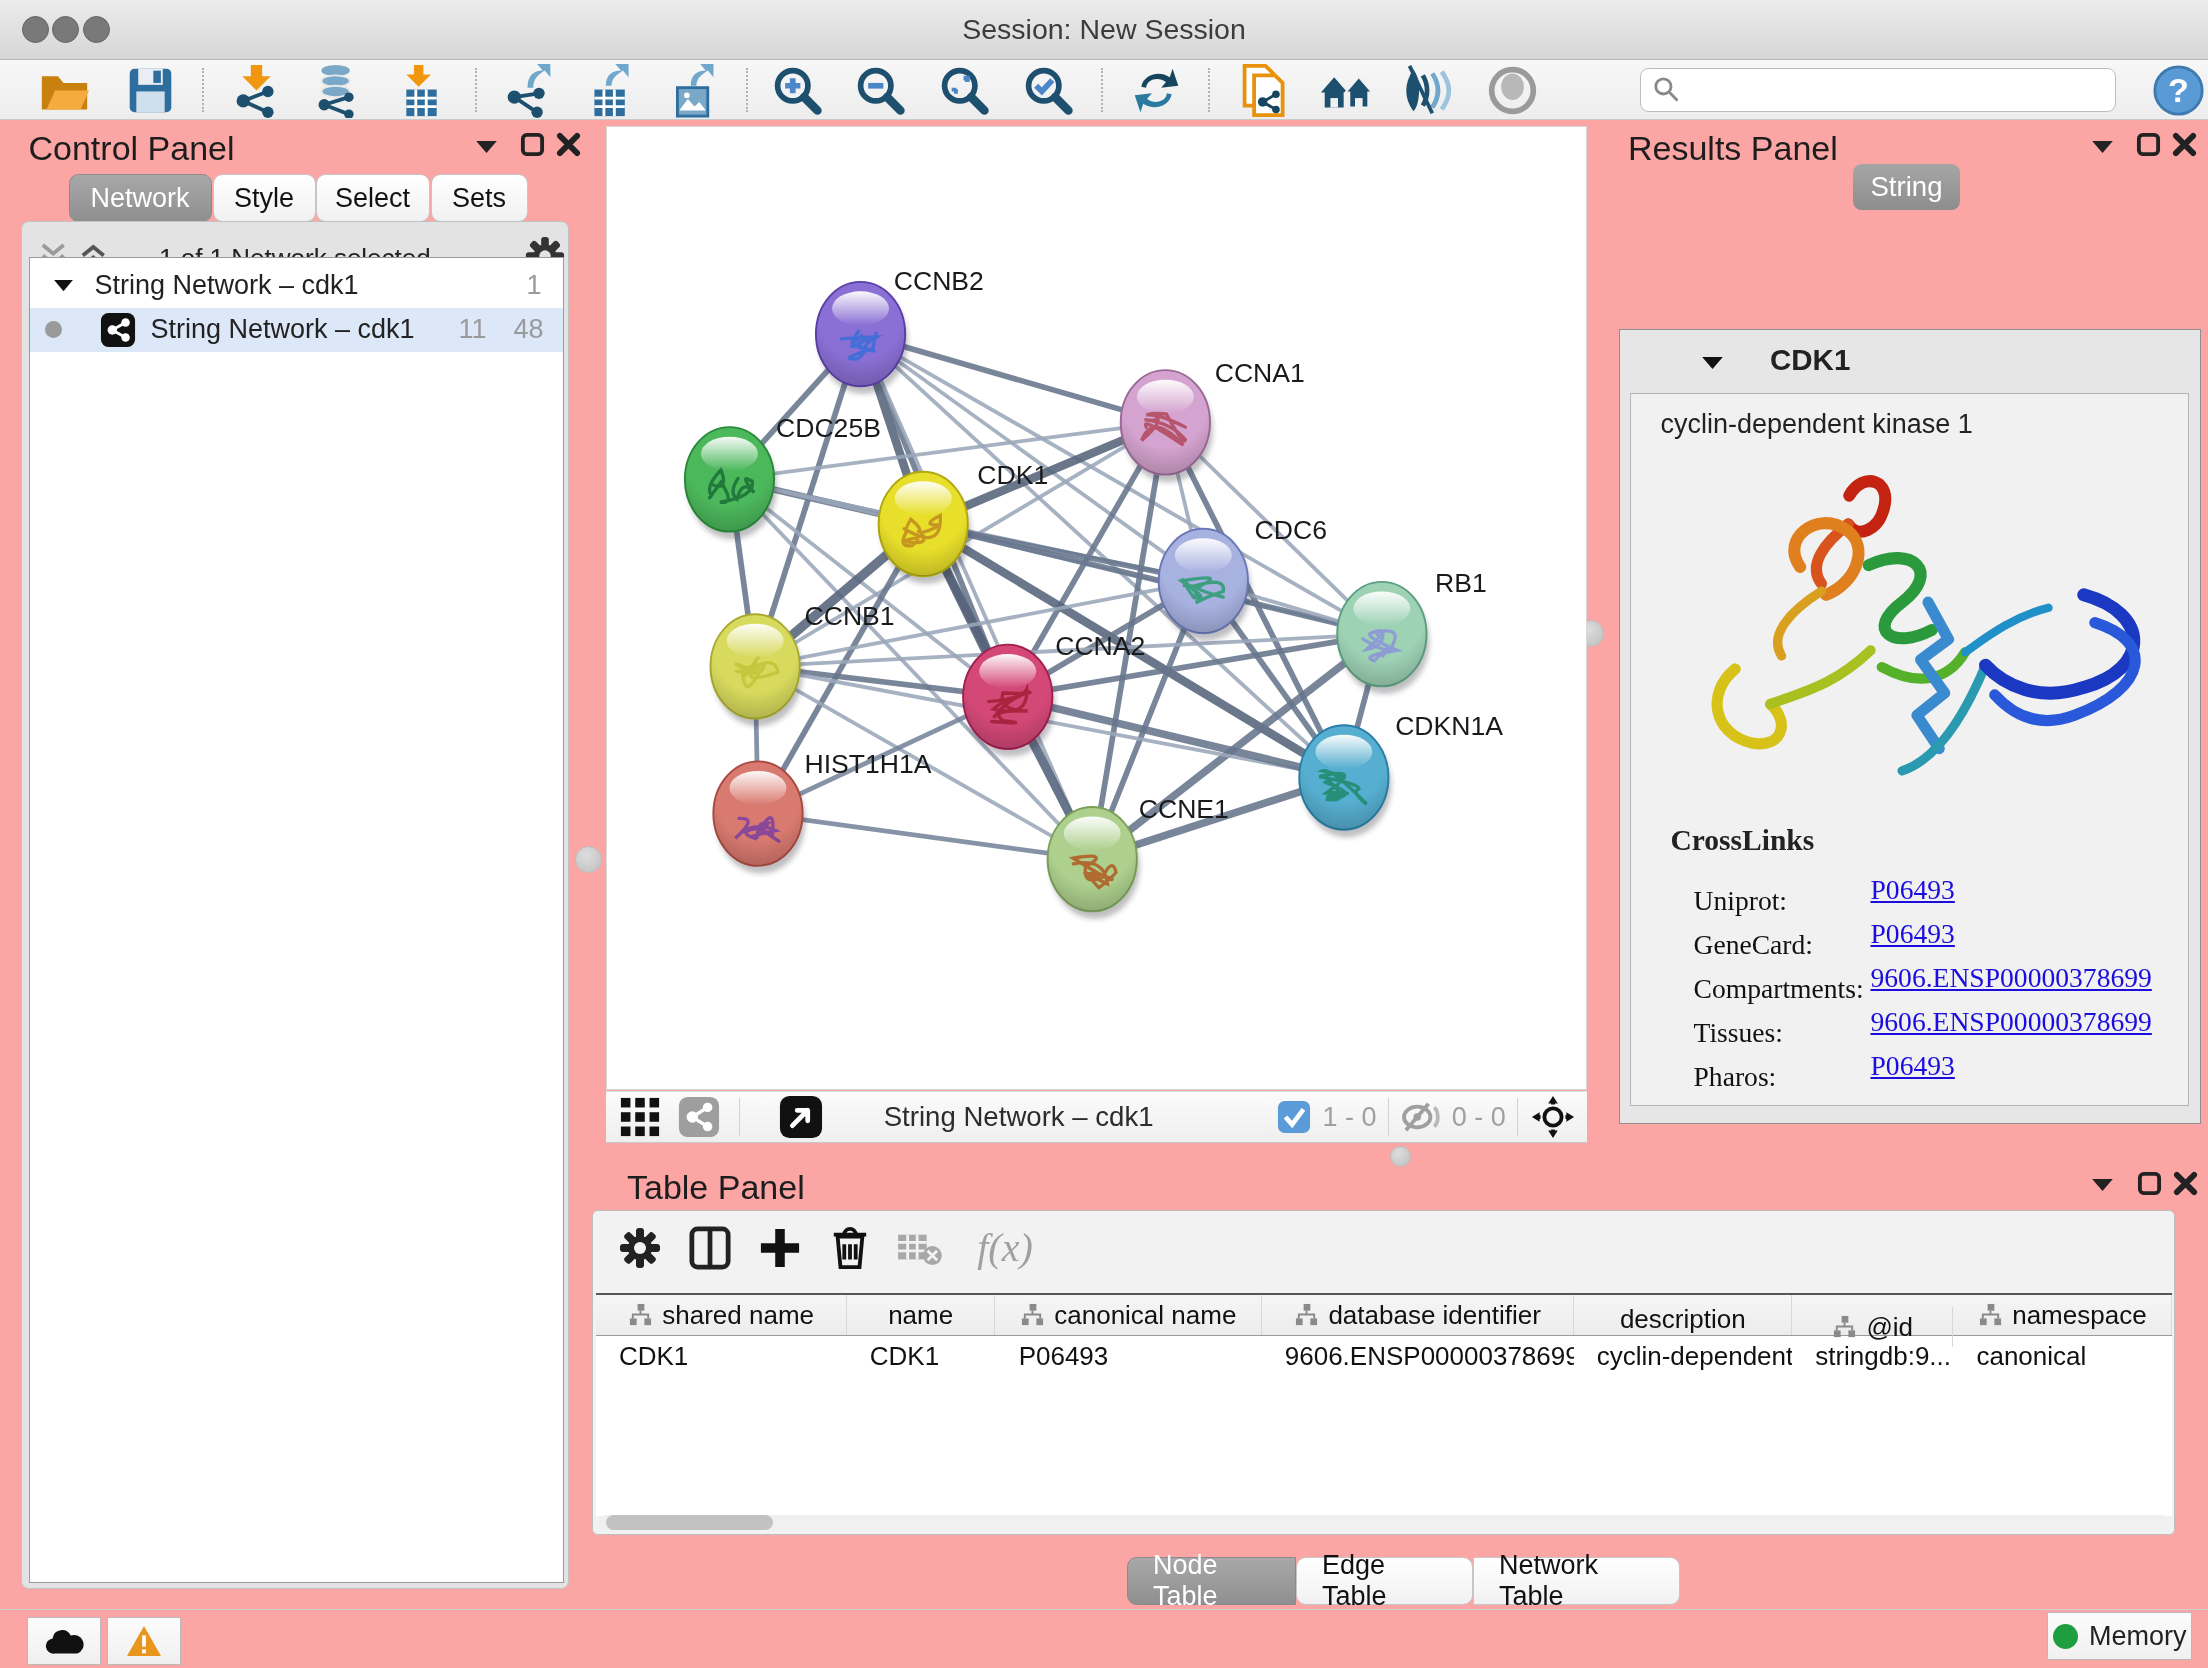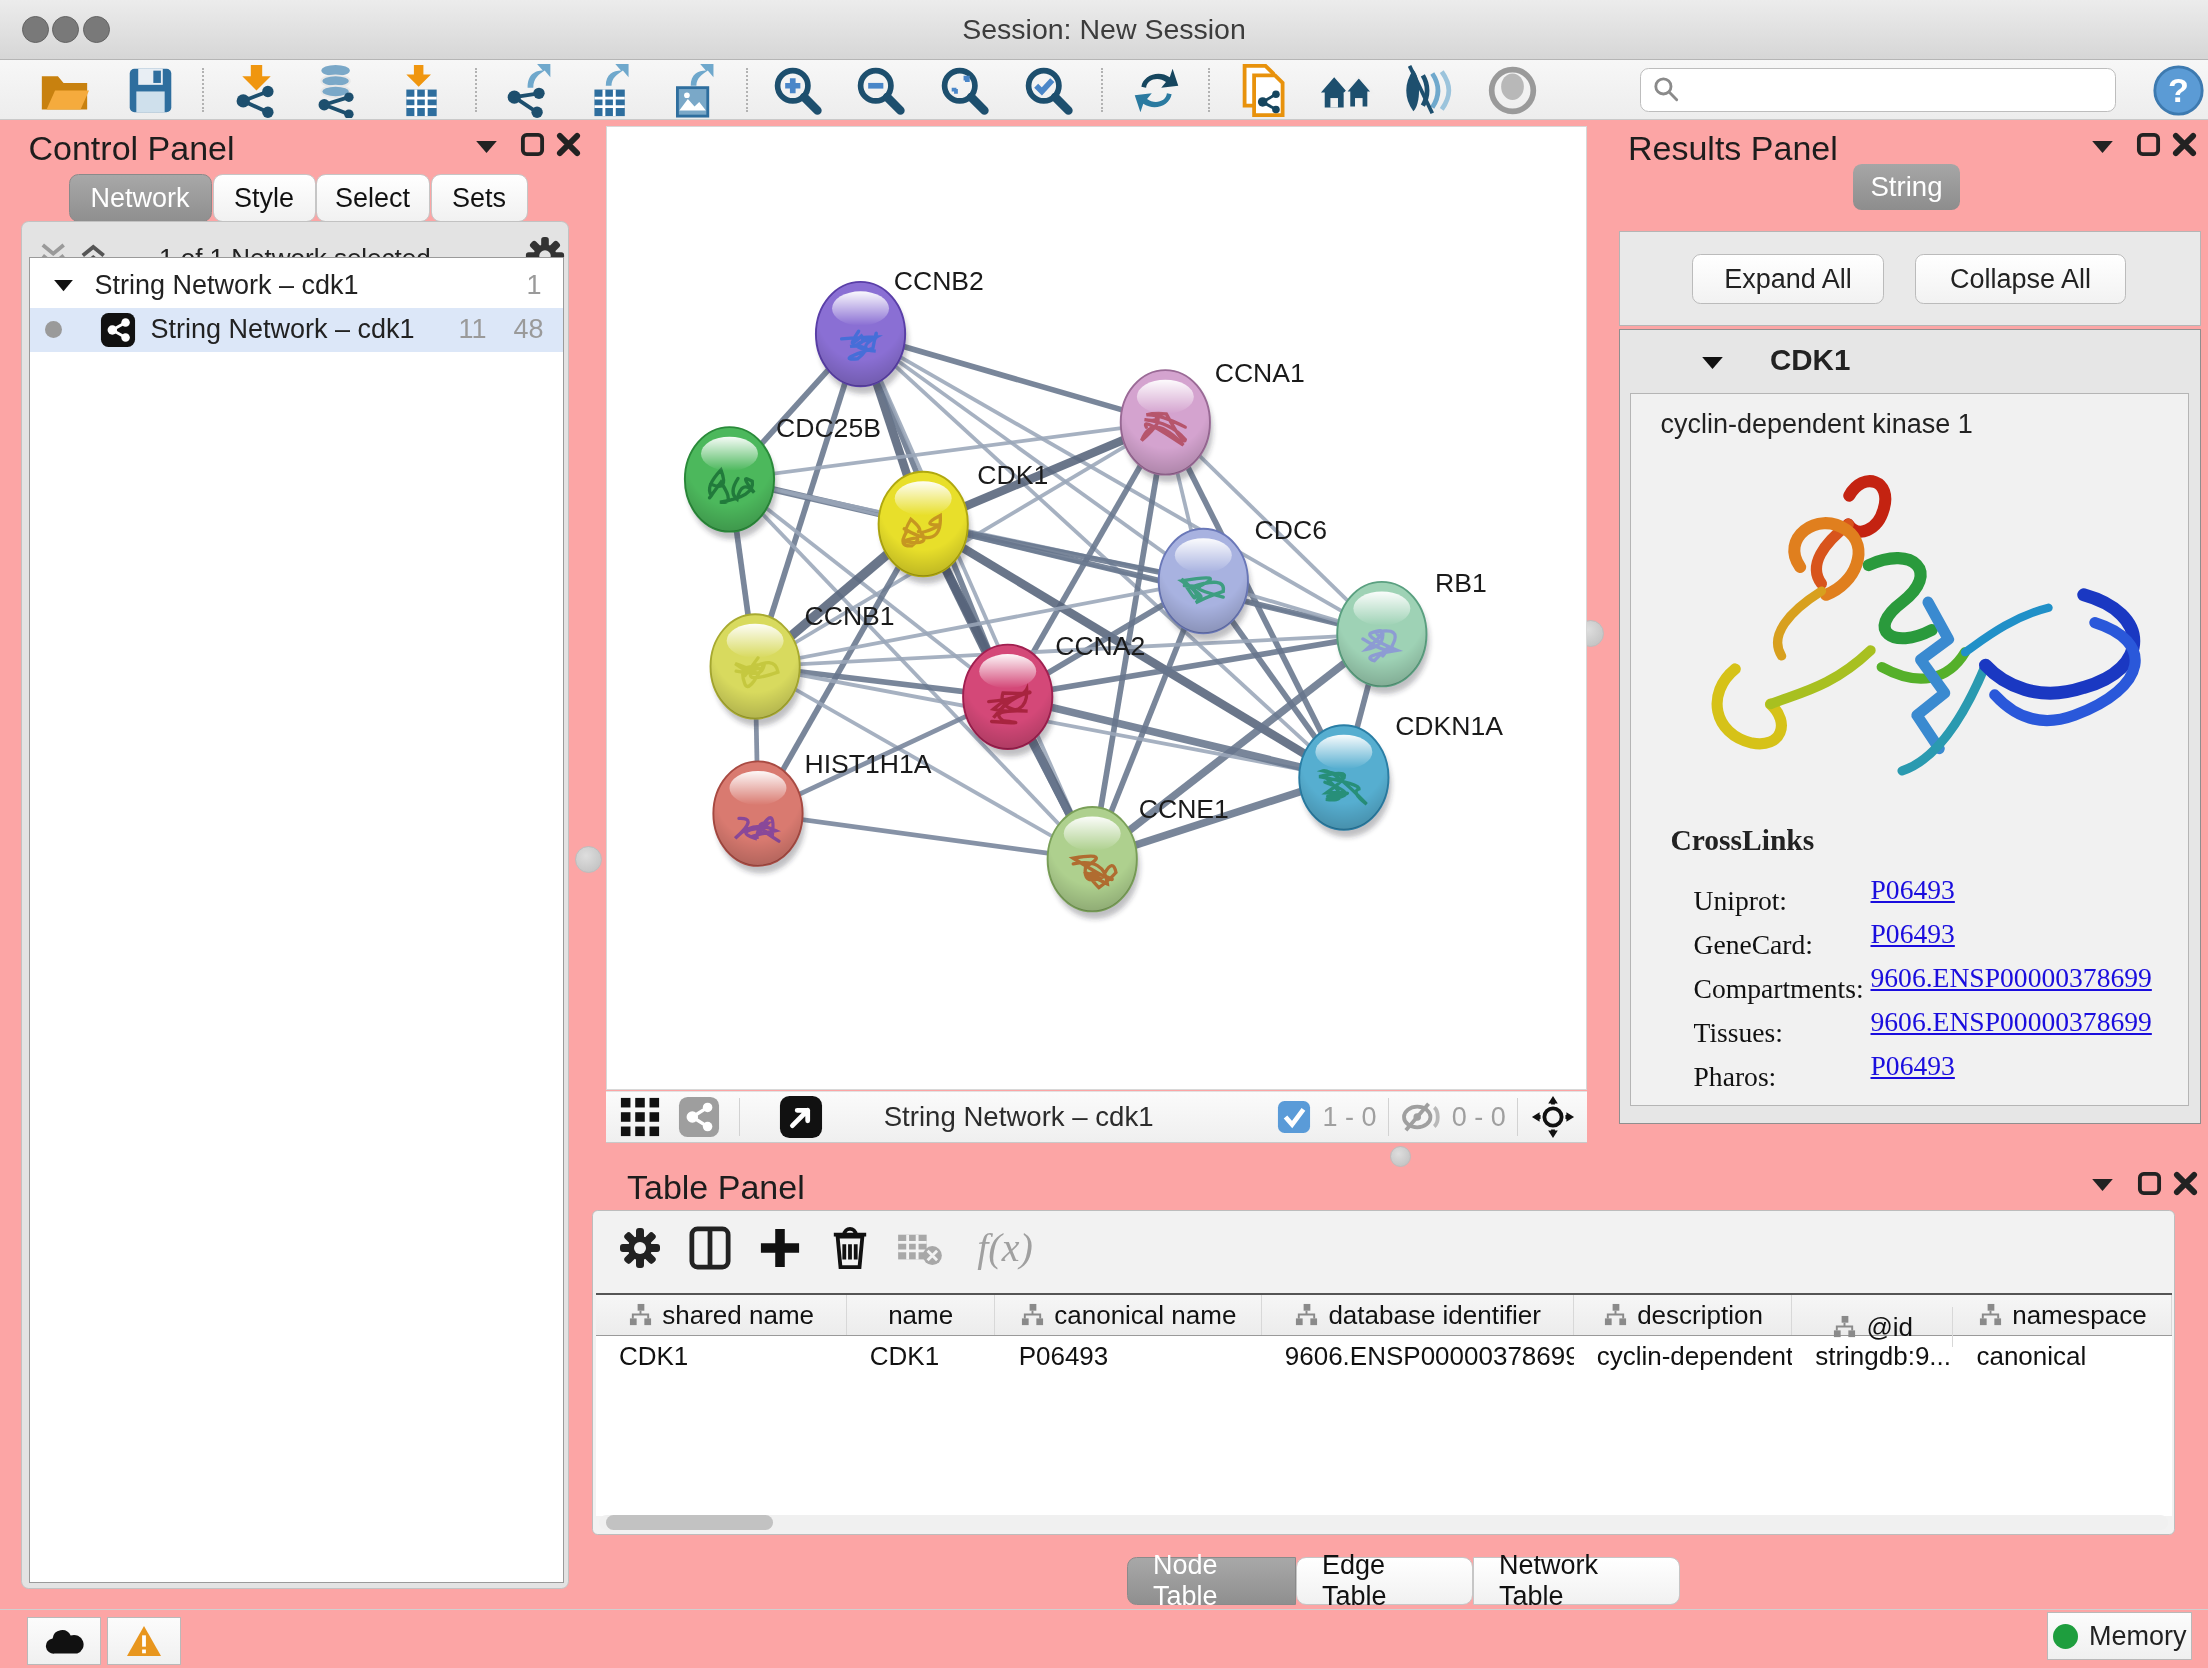--- a/index.html
+++ b/index.html
@@ -514,24 +514,20 @@
         <rect x="3" y="3" width="20" height="20" rx="4" fill="none" stroke="#222" stroke-width="4"></rect>
       </svg>
     <svg class="abs" style="left:565px;top:7.6px" width="25" height="25" viewBox="0 0 26 26">
         <path d="M4 4 L22 22 M22 4 L4 22" stroke="#222" stroke-width="6" stroke-linecap="round"></path>
       </svg>
 
     <div class="abs" style="left:246px;top:40px;width:107px;height:46px;background:linear-gradient(#a6a6a6,#8d8d8d);
          border-radius:8.6px;color:#fff;font-size:27.6px;display:flex;align-items:center;justify-content:center">String</div>
   </div>
 
-  <div id="rp-box1" class="abs">
-    <div class="rp-btn abs" style="left:72px;top:22px;width:190px">Expand All</div>
-    <div class="rp-btn abs" style="left:295px;top:22px;width:209px">Collapse All</div>
-  </div>
 
   <div id="rp-box2" class="abs">
     <svg class="abs" style="left:80px;top:25px" width="25" height="15" viewBox="0 0 26 16">
         <path d="M2 2 h22 l-11 13 z" fill="#111"></path>
       </svg>
     <span class="abs" style="left:150px;top:13.3px;font-size:29.5px;font-weight:bold">CDK1</span>
     <div id="rp-inner" class="abs">
       <span class="abs" style="left:30px;top:15px;font-size:27px">cyclin-dependent kinase 1</span>
 
       <svg class="abs" style="left:19px;top:59px" width="519" height="354" viewBox="0 0 560 380">
@@ -666,21 +662,21 @@
             <svg width="25" height="25" viewBox="0 0 26 26">
               <g fill="#8a8a8a">
                 <rect x="10" y="1" width="7" height="7"></rect>
                 <rect x="2" y="16" width="7" height="7"></rect>
                 <rect x="17" y="16" width="7" height="7"></rect>
               </g>
               <path d="M13 8 v5 M5 16 v-4 h16 v4" stroke="#8a8a8a" stroke-width="2" fill="none"></path>
             </svg>
             <span>database identifier</span>
           </div>
-          <div class="th" style="width: 228px;">
+          <div class="th" style="width: 228px; flex-direction: column;">
             <svg width="25" height="25" viewBox="0 0 26 26">
               <g fill="#8a8a8a">
                 <rect x="10" y="1" width="7" height="7"></rect>
                 <rect x="2" y="16" width="7" height="7"></rect>
                 <rect x="17" y="16" width="7" height="7"></rect>
               </g>
               <path d="M13 8 v5 M5 16 v-4 h16 v4" stroke="#8a8a8a" stroke-width="2" fill="none"></path>
             </svg>
             <span>description</span>
           </div>

